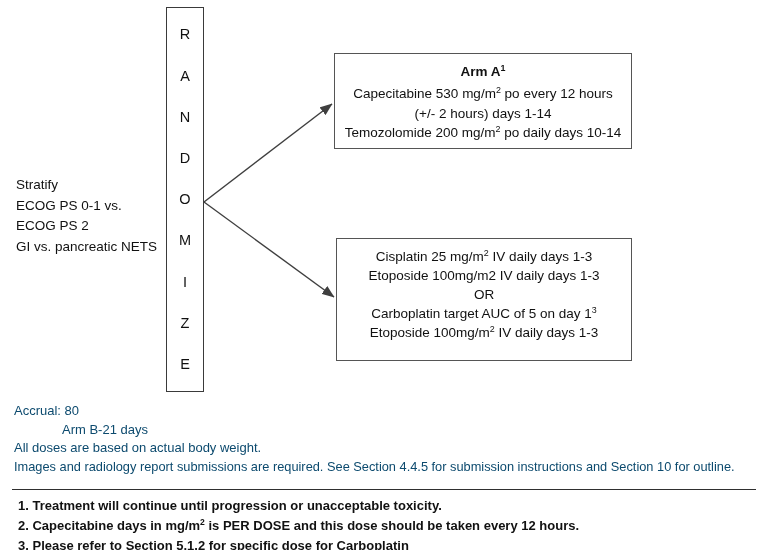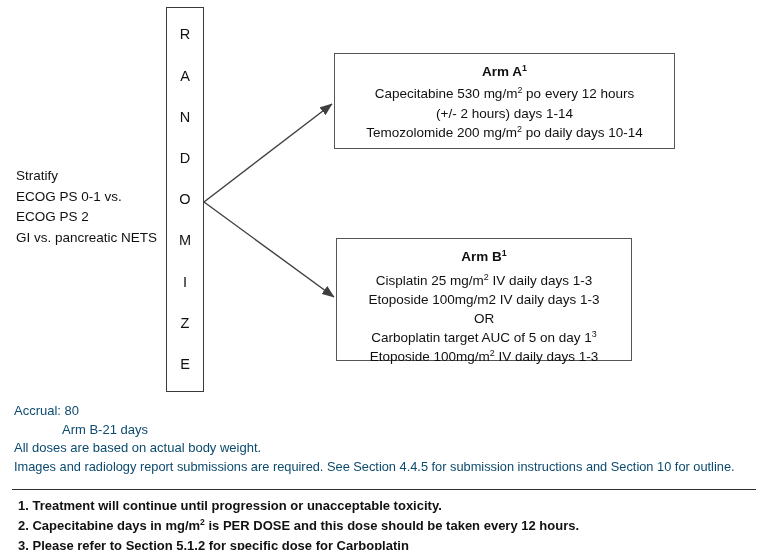--- a/index.html
+++ b/index.html
@@ -44,40 +44,40 @@
     font-size: 14.5px;
     line-height: 1;
     text-align: center;
     color: #111;
   }
 
   
   .stratify-block {
     position: absolute;
     left: 16px;
-    top: 166px;
+    top: 175px;
     width: 150px;
     font-size: 13.5px;
     line-height: 20.5px;
     color: #111;
   }
 
   
   .arm-box {
     position: absolute;
     border: 1.3px solid #555555;
     box-sizing: border-box;
     background: #ffffff;
     text-align: center;
     color: #111;
   }
   .arm-a-box {
     left: 334px;
     top: 53px;
-    width: 341px;
+    width: 298px;
     height: 96px;
     padding-top: 8px;
   }
   .arm-b-box {
     left: 336px;
     top: 238px;
     width: 296px;
     height: 123px;
     padding-top: 8px;
   }
@@ -170,21 +170,20 @@
   <div class="arm-box arm-a-box">
     <div class="arm-title" id="arm-a-title">Arm A<sup>1</sup></div>
     <div id="arm-a-lines">
         <div class="arm-line"><span>Capecitabine 530 mg/m</span><sup>2</sup><span> po every 12 hours</span></div>
         <div class="arm-line"><span>(+/- 2 hours) days 1-14</span></div>
         <div class="arm-line"><span>Temozolomide 200 mg/m</span><sup>2</sup><span> po daily days 10-14</span></div>
       </div>
   </div>
 
   <div class="arm-box arm-b-box">
-    <div class="arm-title" id="arm-b-title">Arm B<sup>1</sup></div>
     <div id="arm-b-lines">
         <div class="arm-line"><span>Cisplatin 25 mg/m</span><sup>2</sup><span> IV daily days 1-3</span></div>
         <div class="arm-line"><span>Etoposide 100mg/m2 IV daily days 1-3</span></div>
         <div class="arm-line"><span>OR</span></div>
         <div class="arm-line"><span>Carboplatin target AUC of 5 on day 1</span><sup>3</sup></div>
         <div class="arm-line"><span>Etoposide 100mg/m</span><sup>2</sup><span> IV daily days 1-3</span></div>
       </div>
   </div>
 
   <svg class="arrow-layer" viewBox="0 0 768 550" id="arrow-layer">

